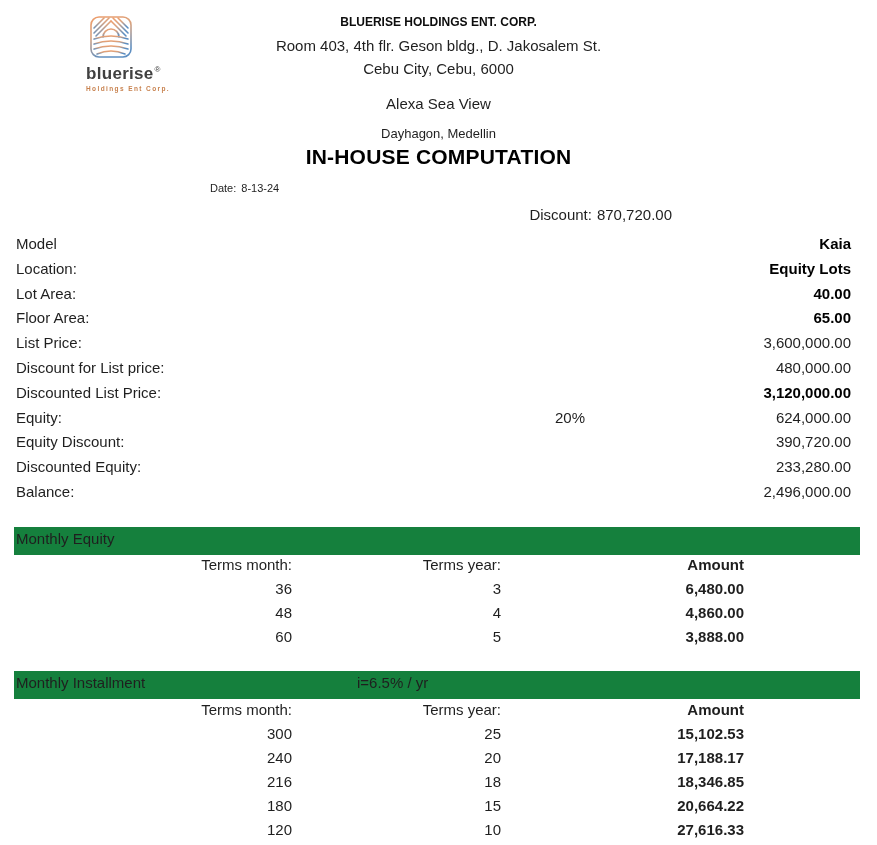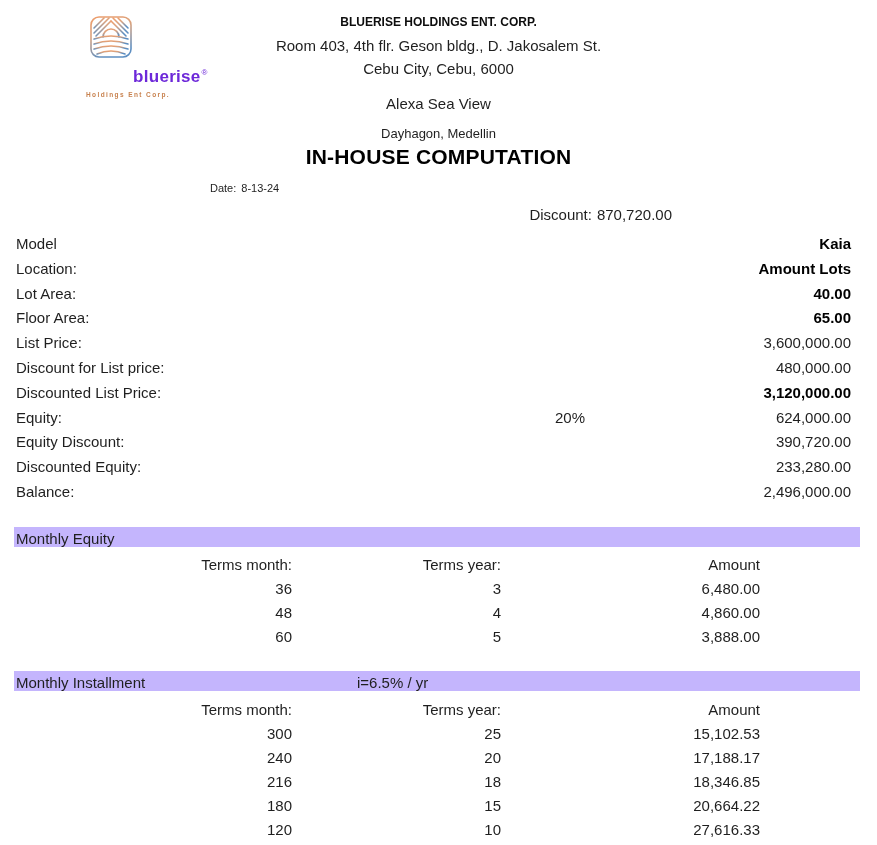--- a/index.html
+++ b/index.html
@@ -3,21 +3,21 @@
 <meta charset="utf-8">
 <style>
   html,body { margin:0; padding:0; background:#ffffff; }
   .page {
     position:relative; width:877px; height:845px; background:#ffffff;
     font-family:"Liberation Sans", sans-serif; color:#1f1f1f; overflow:hidden;
   }
   
   .logo { position:absolute; left:86px; top:15px; width:110px; }
   .logo-icon { display:block; margin-left:3px; }
-  .wordmark { font-size:17px; font-weight:700; color:#6d28d9; letter-spacing:0.3px; line-height:24px; margin-top:2px; white-space:nowrap;margin-left:47px; }
+  .wordmark { font-size:17px; font-weight:700; color:#404040; letter-spacing:0.3px; line-height:18px; margin-top:2px; white-space:nowrap; }
   .regmark { font-size:8px; vertical-align:7px; font-weight:400; margin-left:1px; }
   .tagline { font-size:6.5px; font-weight:700; color:#c8824f; letter-spacing:1.4px; margin-top:2px; white-space:nowrap; }
   
   .header-center { position:absolute; left:0; right:0; top:10px; text-align:center; }
   .company-name { font-size:12px; font-weight:700; color:#0d0d0d; line-height:24px; }
   .company-address { font-size:15px; color:#1f1f1f; line-height:23px; }
   .project-block { position:absolute; left:0; right:0; top:95px; text-align:center; }
   .project-name { font-size:15px; line-height:18px; }
   .project-location { font-size:13px; line-height:16px; margin-top:13px; }
   .doc-title { font-size:21px; font-weight:700; color:#000; line-height:25px; margin-top:2px; letter-spacing:0.2px; }
@@ -27,33 +27,33 @@
   .discount-line { position:absolute; right:205px; top:204px; font-size:15px; line-height:22px; white-space:nowrap; }
   .discount-line .lbl { margin-right:5px; }
   
   .details { position:absolute; left:0; top:232px; width:877px; }
   .drow { position:relative; height:24.8px; line-height:24.8px; font-size:15px; }
   .dlabel { position:absolute; left:16px; white-space:nowrap; }
   .dmid { position:absolute; right:292px; white-space:nowrap; }
   .dval { position:absolute; right:26px; white-space:nowrap; }
   .bold { font-weight:700; color:#000; }
   
-  .band { position:absolute; left:14px; width:846px; height:20px; background:#c4b5fd; font-size:15px; line-height:24px; }
+  .band { position:absolute; left:14px; width:846px; height:28px; background:#15803d; font-size:15px; line-height:24px; }
   .band .band-title { position:absolute; left:2px; white-space:nowrap; }
   .band .interest { position:absolute; left:343px; white-space:nowrap; }
   .band-equity { top:527px; }
   .band-installment { top:671px; }
   
   .table { position:absolute; left:0; width:786px; font-size:15px; }
   .table-equity { top:553px; }
   .table-installment { top:698px; }
   .trow { position:relative; height:24px; line-height:24px; }
   .c1 { position:absolute; right:494px; white-space:nowrap; }
   .c2 { position:absolute; right:285px; white-space:nowrap; }
-  .c3 { position:absolute; right:26px; white-space:nowrap; }
+  .c3 { position:absolute; right:42px; white-space:nowrap;font-weight:bold; }
 </style>
 </head>
 <body>
 
 <div class="page">
 
   <div class="logo">
     <svg class="logo-icon" width="44" height="44" viewBox="0 0 44 44" fill="none" xmlns="http://www.w3.org/2000/svg">
       <defs>
         <linearGradient id="lg" x1="0" y1="0" x2="0.35" y2="1">
@@ -100,21 +100,21 @@
     <span class="lbl">Discount:</span><span>870,720.00</span>
   </div>
 
   <div class="details">
     <div class="drow">
       <span class="dlabel">Model</span>
       <span class="dval bold">Kaia</span>
     </div>
     <div class="drow">
       <span class="dlabel">Location:</span>
-      <span class="dval bold">Amount Lots</span>
+      <span class="dval bold">Equity Lots</span>
     </div>
     <div class="drow">
       <span class="dlabel">Lot Area:</span>
       <span class="dval bold">40.00</span>
     </div>
     <div class="drow">
       <span class="dlabel">Floor Area:</span>
       <span class="dval bold">65.00</span>
     </div>
     <div class="drow">

